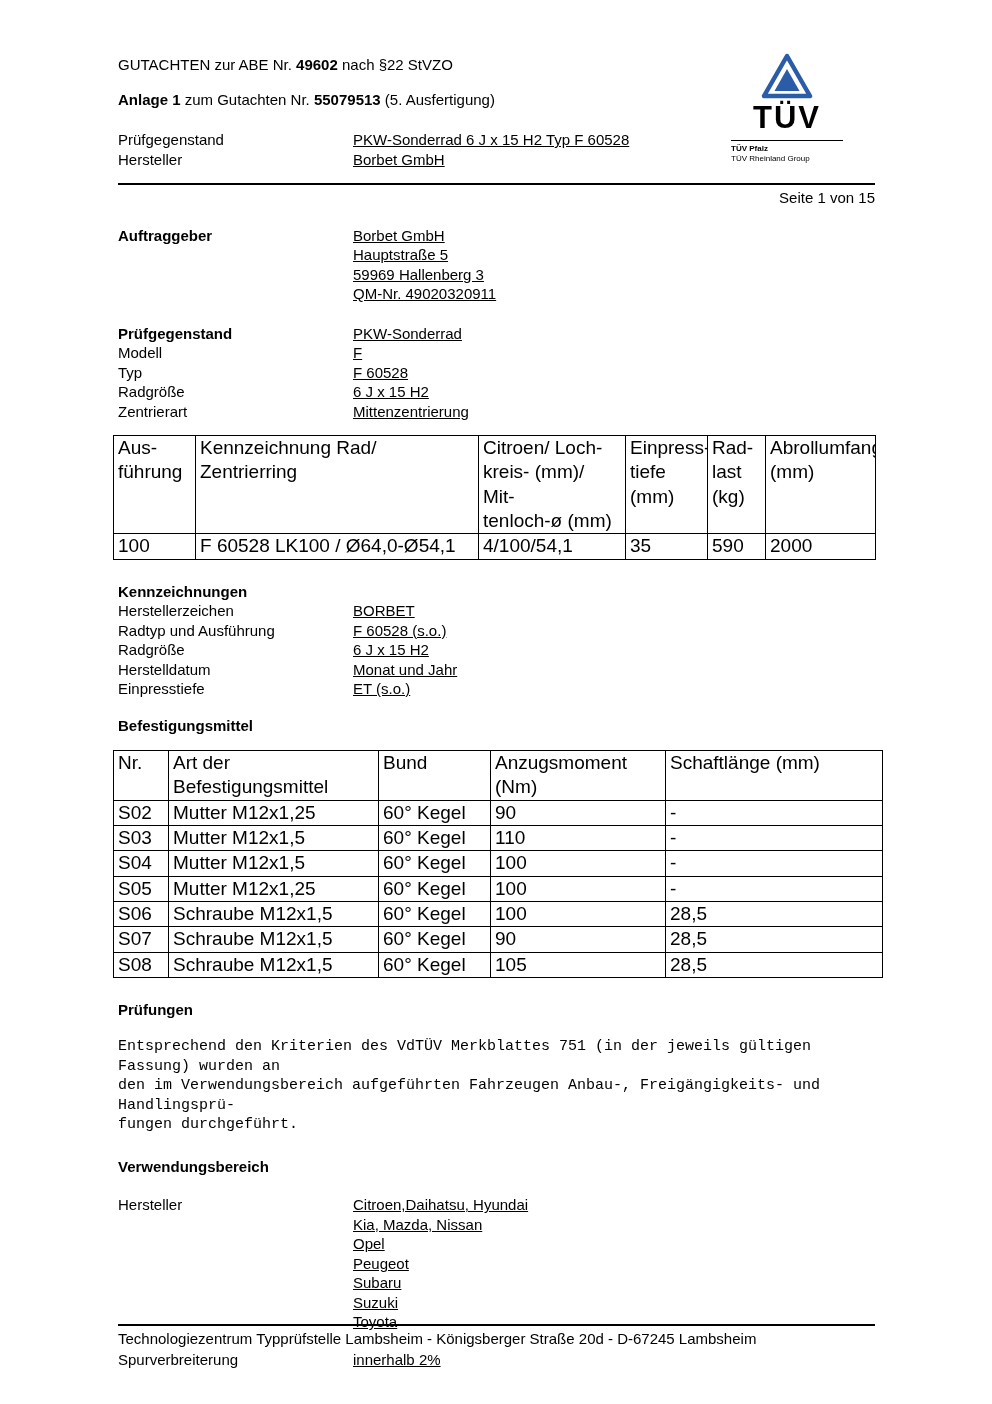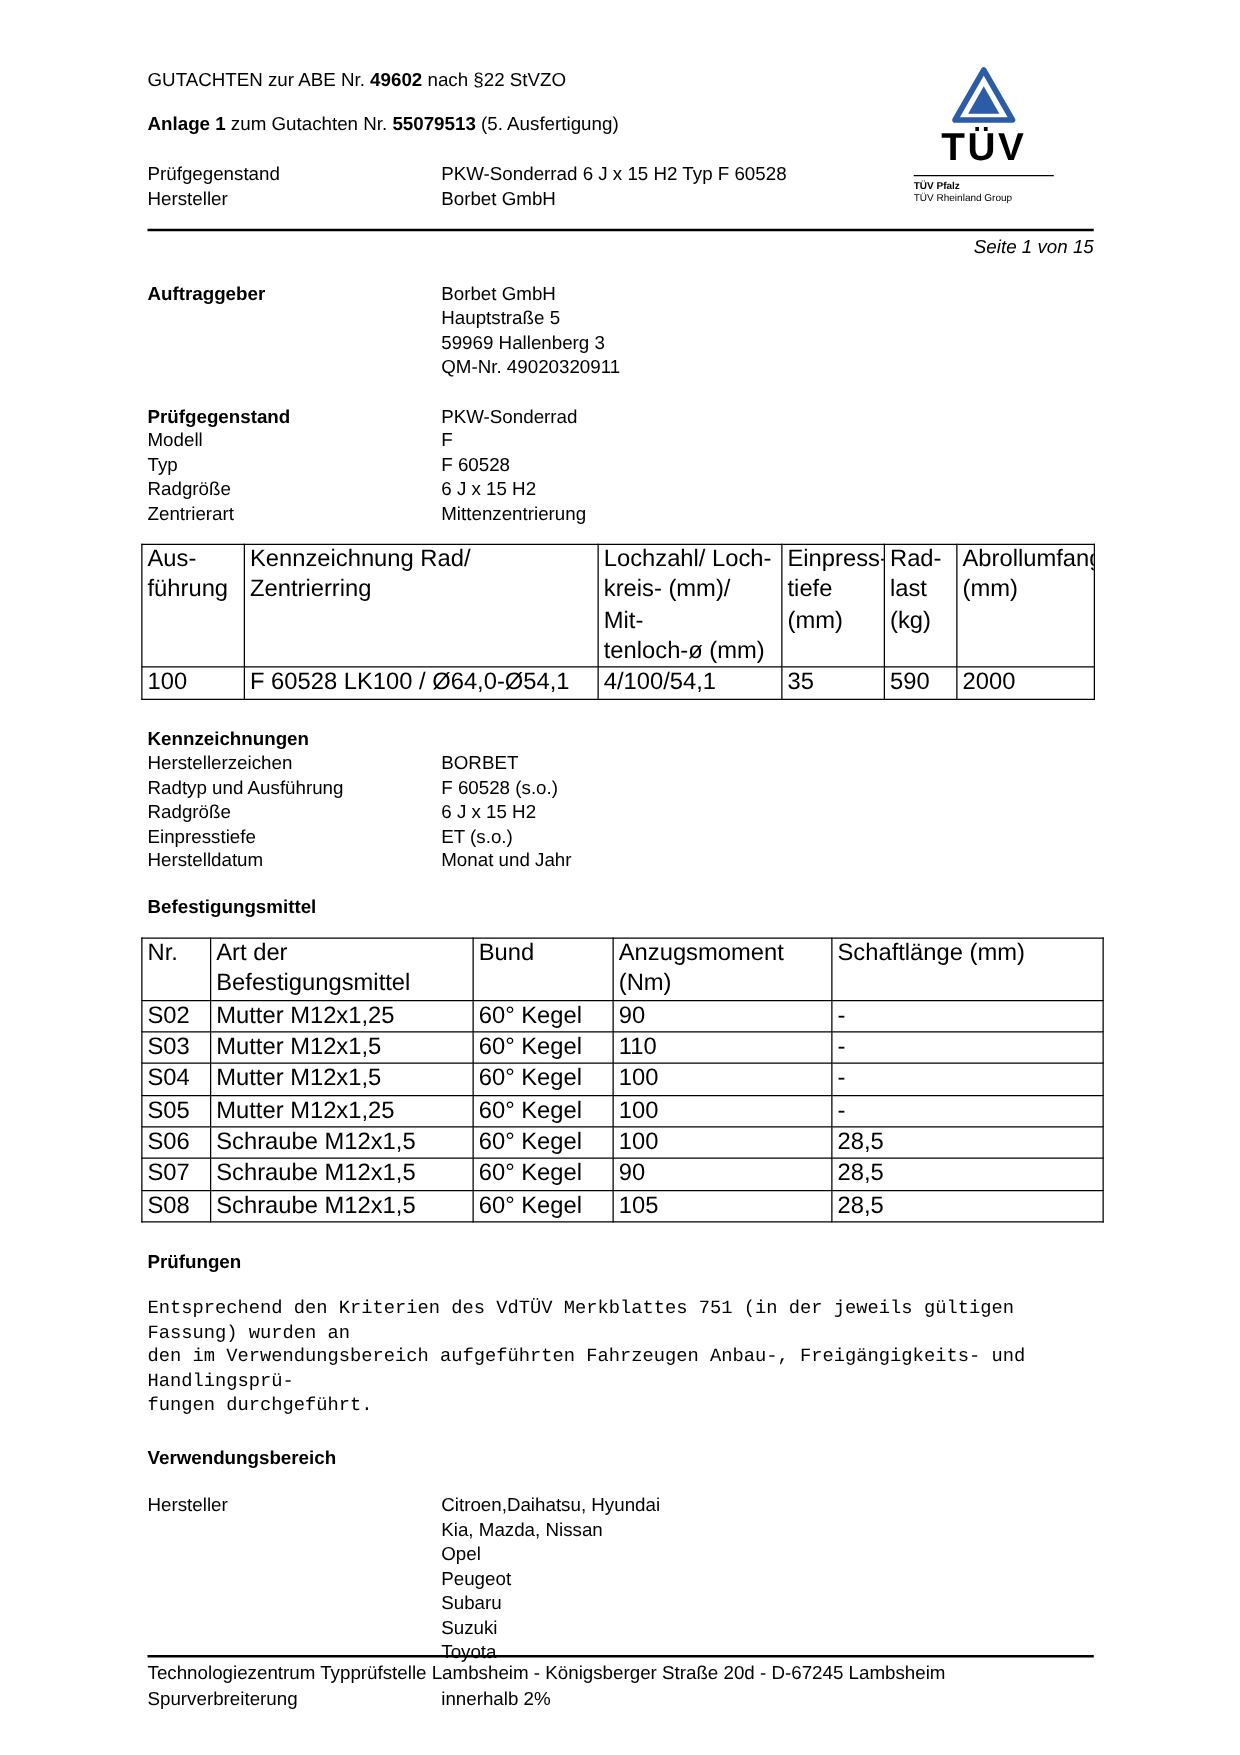--- a/index.html
+++ b/index.html
@@ -20,27 +20,27 @@
     left: 118px;
     top: 55px;
     width: 757px;
   }
   b, .bold { font-weight: bold; }
   .title-line { margin: 0; }
   .anlage-line { margin: 15px 0 0 0; }
   .meta-block { margin-top: 21px; }
   .kv-row { display: flex; align-items: flex-start; }
   .kv-label { flex: 0 0 235px; width: 235px; }
-  .kv-value { white-space: pre-line; }
+  .kv-value { white-space: pre-line; text-decoration: underline; }
   .rule {
     border: none;
     border-top: 2px solid #000;
     margin: 14px 0 0 0;
   }
-  .page-indicator { text-align: right; margin-top: 3px; font-style: italic; }
+  .page-indicator { text-align: right; margin-top: 3px; }
   .auftraggeber-block { margin-top: 18px; }
   .pruefgegenstand-block { margin-top: 20px; }
   .section-title { font-weight: bold; }
   .mt-22 { margin-top: 22px; }
   .mt-17 { margin-top: 17px; }
   .mt-18 { margin-top: 18px; }
   .mt-19 { margin-top: 19px; }
 
   table {
     border-collapse: collapse;
@@ -169,21 +169,21 @@
           <col style="width:147px">
           <col style="width:82px">
           <col style="width:58px">
           <col style="width:110px">
       </colgroup>
       <tbody>
           <tr>
         <th>Aus-
 führung</th>
         <th>Kennzeichnung Rad/ Zentrierring</th>
-        <th>Lochzahl/ Loch-
+        <th>Citroen/ Loch-
 kreis- (mm)/ Mit-
 tenloch-ø (mm)</th>
         <th>Einpress-
 tiefe
 (mm)</th>
         <th>Rad-
 last
 (kg)</th>
         <th>Abrollumfang
 (mm)</th>
@@ -207,26 +207,26 @@
       </div>
       <div class="kv-row">
         <span class="kv-label">Radtyp und Ausführung</span>
         <span class="kv-value">F 60528 (s.o.)</span>
       </div>
       <div class="kv-row">
         <span class="kv-label">Radgröße</span>
         <span class="kv-value">6 J x 15 H2</span>
       </div>
       <div class="kv-row">
+        <span class="kv-label">Herstelldatum</span>
+        <span class="kv-value">Monat und Jahr</span>
+      </div>
+      <div class="kv-row">
         <span class="kv-label">Einpresstiefe</span>
         <span class="kv-value">ET (s.o.)</span>
-      </div>
-      <div class="kv-row">
-        <span class="kv-label">Herstelldatum</span>
-        <span class="kv-value">Monat und Jahr</span>
       </div>
     </div>
 
     <div class="section-title mt-17">Befestigungsmittel</div>
 
     <table class="tbl2">
       <colgroup>
         <col style="width:55px">
           <col style="width:210px">
           <col style="width:112px">

